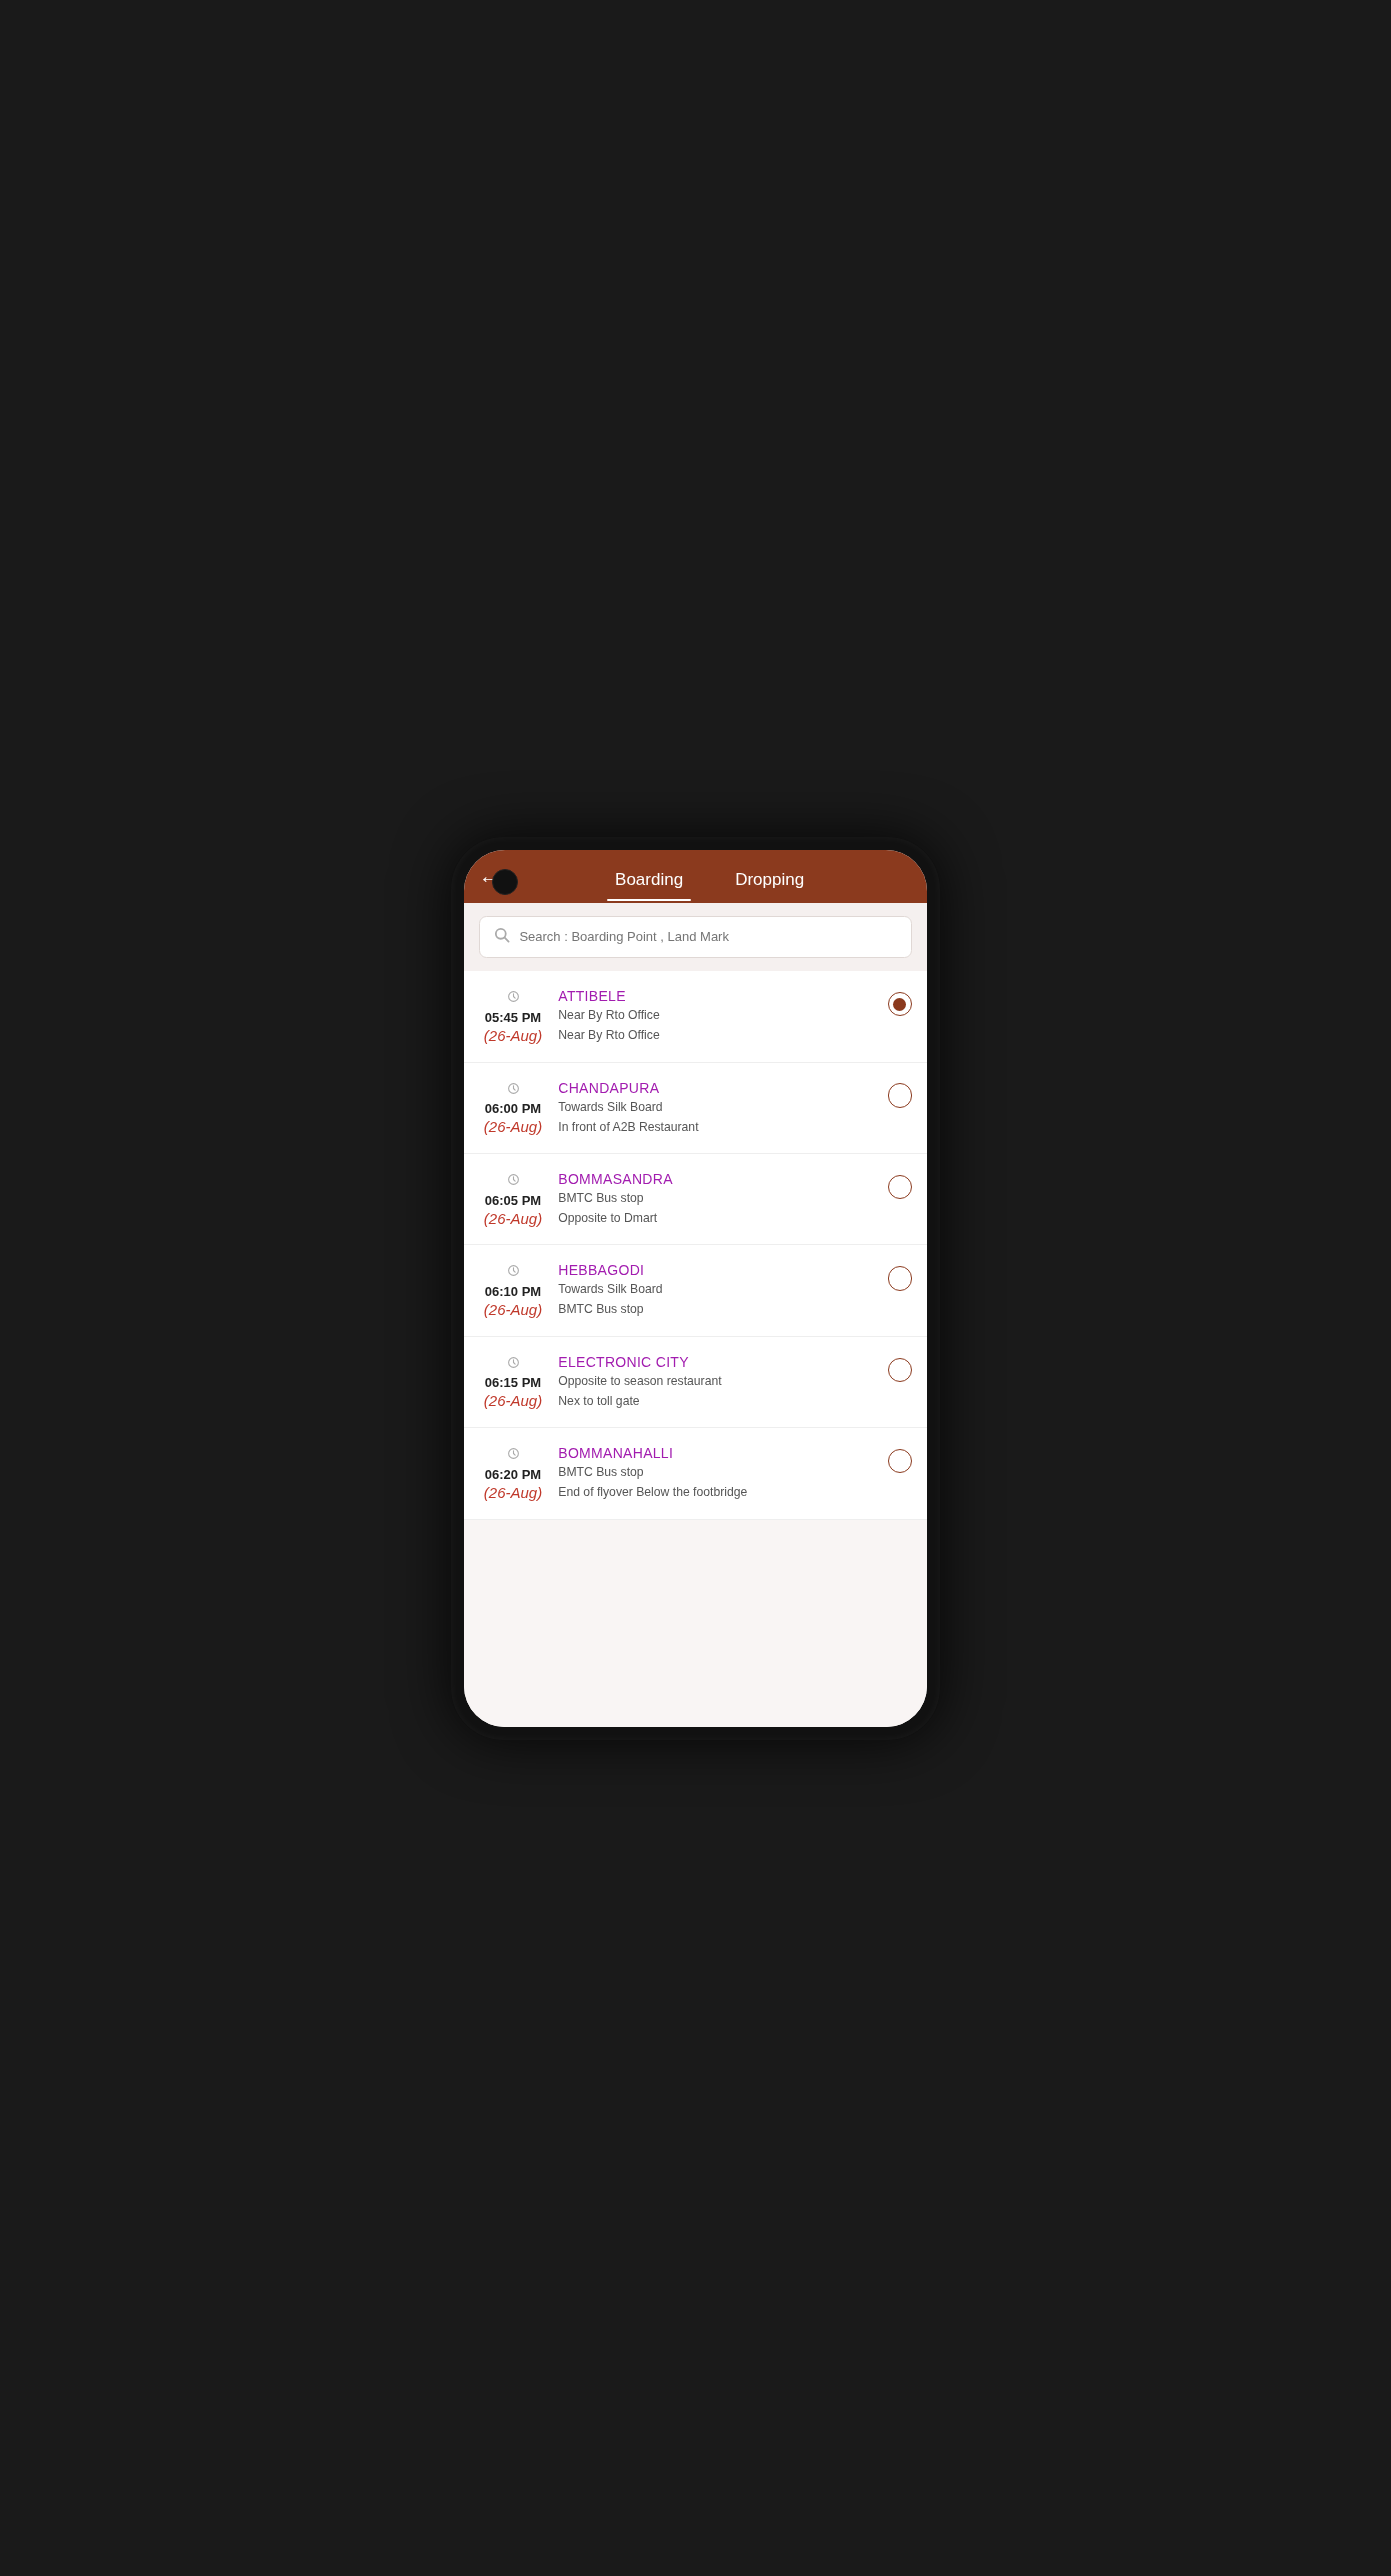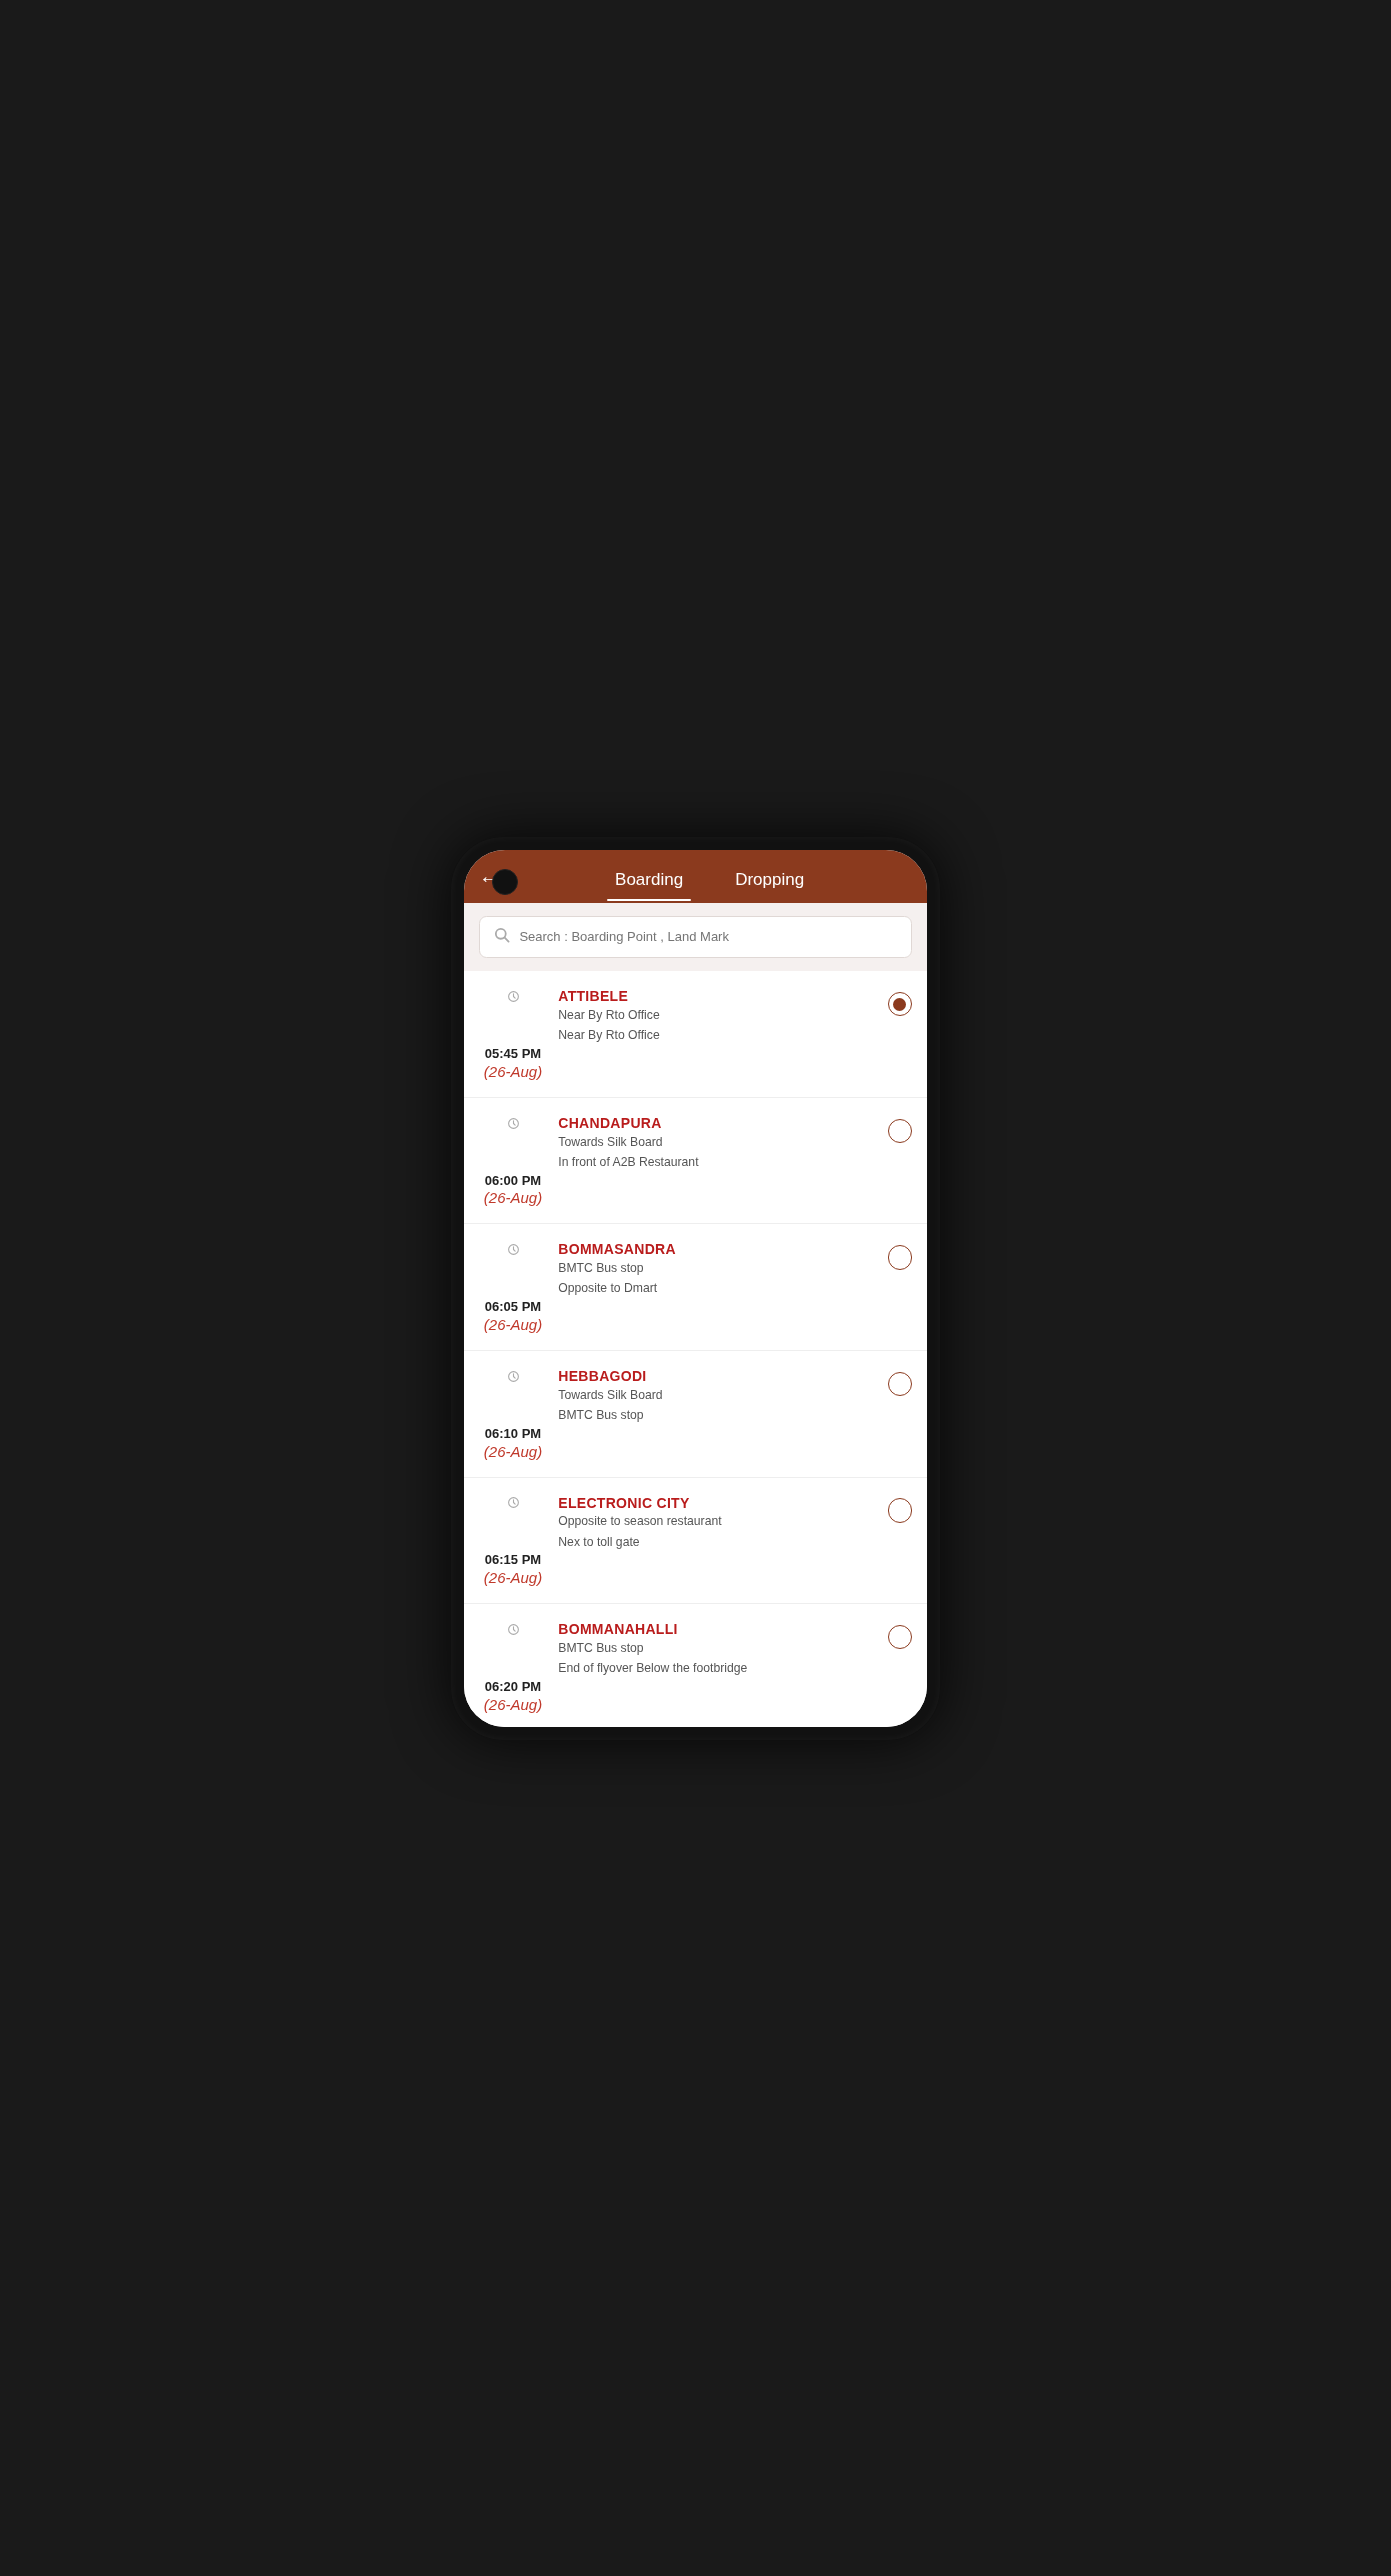--- a/index.html
+++ b/index.html
@@ -185,41 +185,40 @@
       font-size: 12.2px;
       color: #aaa;
       margin-bottom: 1.9px;
     }
 
     .stop-time {
       font-size: 13px;
       font-weight: 700;
       color: #222;
       white-space: nowrap;
-      margin-top: 36px;
     }
 
     .stop-date {
       font-size: 15px;
       color: #c0392b;
       white-space: nowrap;
       font-style: italic;
     }
 
     .stop-info {
       flex: 1;
       display: flex;
       flex-direction: column;
       gap: 1.9px;
     }
 
     .stop-name {
       font-size: 14px;
-      font-weight: 700;
-      color: #b91c1c;
+      font-weight: 400;
+      color: #a21caf;
       letter-spacing: 0.3px;
       text-transform: uppercase;
     }
 
     .stop-landmark {
       font-size: 12.2px;
       color: #555;
       line-height: 1.5;
     }
 

